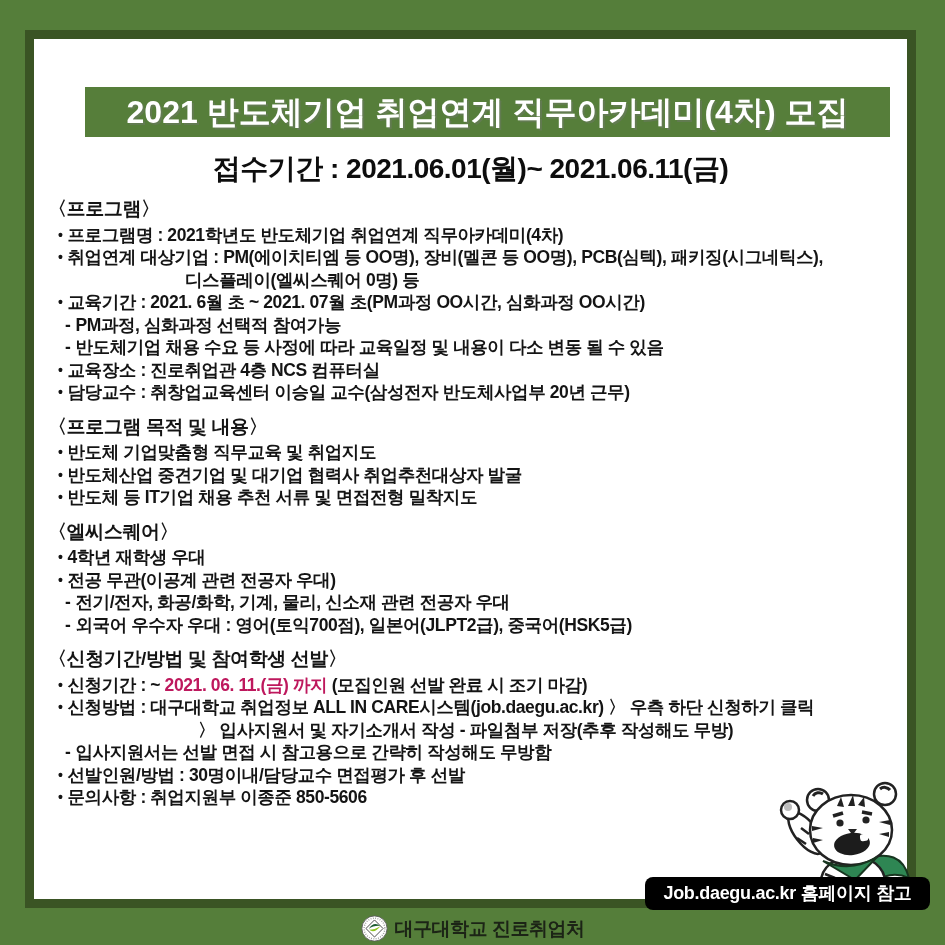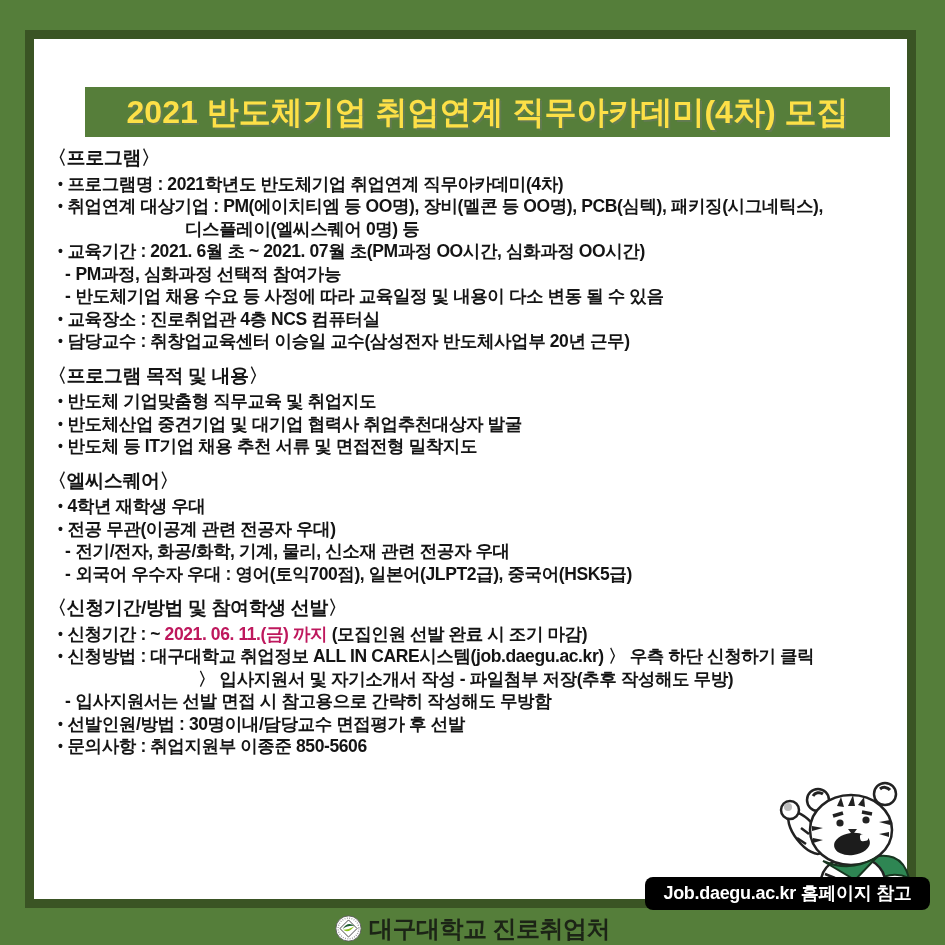--- a/index.html
+++ b/index.html
@@ -1,20 +1,20 @@
 <!DOCTYPE html>
 <html><head>
 <meta charset="utf-8">
 <style>
   html,body{margin:0;padding:0}
   .page{position:relative;width:945px;height:945px;background:#557e3a;overflow:hidden;
         font-family:"Liberation Sans","DejaVu Sans",sans-serif;}
   .panel{position:absolute;left:25px;top:30px;width:891px;height:878px;background:#ffffff;
          border:9px solid #3a5424;box-sizing:border-box;overflow:hidden;}
-  .banner{margin:48px 0 0 51px;width:805px;height:50px;background:#567e3a;color:#fde047;
+  .banner{margin:48px 0 0 51px;width:805px;height:50px;background:#567e3a;color:#ffffff;
           font-size:32px;font-weight:900;text-align:center;line-height:50px;
           text-shadow:2px 2px 0 rgba(110,120,100,.55);letter-spacing:0;}
   .subtitle{margin-top:13px;text-align:center;font-size:28px;font-weight:900;color:#0d0d0d;
             letter-spacing:-0.5px;}
   .content{margin-top:10px;padding-left:14px;font-size:17.5px;font-weight:700;color:#141414;
            letter-spacing:-0.4px;}
   .sec-title{font-size:19px;font-weight:800;line-height:22.5px;margin-bottom:3px;}
   .section + .section{margin-top:12px;}
   .ln{line-height:22.5px;white-space:nowrap;}
   .ln .mark{display:inline-block;margin-right:5px;}
@@ -23,31 +23,32 @@
   .ln.dash{padding-left:17px;}
   .ln.cont1{padding-left:137px;}
   .ln.cont2{padding-left:150px;}
   .red{color:#be185d;}
   .badge{position:absolute;left:645px;top:866px;width:285px;height:33px;background:#000000;
          border-radius:8px;color:#ffffff;font-size:18px;font-weight:800;text-align:center;
          line-height:33px;z-index:3;letter-spacing:-0.3px;margin-top:11px;}
   .mascot{position:absolute;left:763px;top:770px;width:152px;height:136px;z-index:2;}
   .footer{position:absolute;left:0;top:912px;width:945px;height:33px;display:flex;
           align-items:center;justify-content:center;gap:7px;}
-  .footer-text{font-size:24px;font-weight:800;color:#1c2416;letter-spacing:-0.5px;}
+  .footer-text{font-size:19px;font-weight:800;color:#1c2416;letter-spacing:-0.5px;}
 </style>
 </head>
 <body>
 
 <div class="page">
 
   <div class="panel">
 
     <div class="banner">2021 반도체기업 취업연계 직무아카데미(4차) 모집</div>
 
+    <div class="subtitle">접수기간 : 2021.06.01(월)~ 2021.06.11(금)</div>
 
     <div class="content">
 
       <div class="section">
         <div class="sec-title">〈프로그램〉</div>
         <div class="ln bullet"><span class="mark">•</span><span>프로그램명 : 2021학년도 반도체기업 취업연계 직무아카데미(4차)</span></div>
         <div class="ln bullet"><span class="mark">•</span><span>취업연계 대상기업 : PM(에이치티엠 등 OO명), 장비(멜콘 등 OO명), PCB(심텍), 패키징(시그네틱스),</span></div>
         <div class="ln cont1"><span>디스플레이(엘씨스퀘어 0명) 등</span></div>
         <div class="ln bullet"><span class="mark">•</span><span>교육기간 : 2021. 6월 초 ~ 2021. 07월 초(PM과정 OO시간, 심화과정 OO시간)</span></div>
         <div class="ln dash"><span class="mark">-</span><span>PM과정, 심화과정 선택적 참여가능</span></div>

